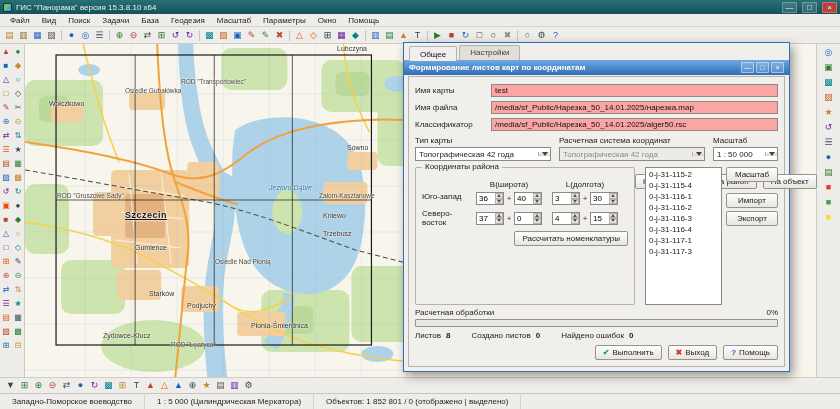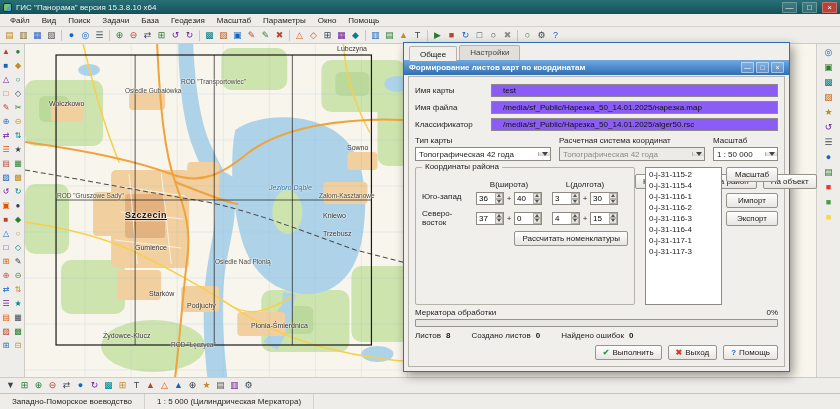--- a/index.html
+++ b/index.html
@@ -41,21 +41,21 @@
   #dialog{position:absolute;left:403px;top:42px;width:387px;height:330px;background:#f1efec;border:1px solid #2f6eb4;box-shadow:3px 4px 10px rgba(0,0,0,.4);z-index:10}
   #dtitle{height:15px;background:linear-gradient(#6fa9e2,#2f6eb4);color:#fff;display:flex;align-items:center;padding:0 5px;gap:2px;font-weight:bold;font-size:8px}
   #dtitle .dtext{flex:1;white-space:nowrap;overflow:hidden}
   .dwb{width:13px;height:11px;display:flex;align-items:center;justify-content:center;font-size:7px;font-weight:normal;background:rgba(255,255,255,.18);border:1px solid rgba(255,255,255,.45);border-radius:1px}
   #dtabs{display:flex;padding:2px 0 0 5px}
   .tab{padding:2px 10px;font-size:8px;border:1px solid #b5b2ac;border-bottom:none;background:#e2dfda;margin-right:2px;border-radius:2px 2px 0 0;color:#444}
   .tab.active{background:#f1efec;color:#111;position:relative;top:1px;padding-top:3px}
   #dbody{position:absolute;left:4px;right:4px;top:33px;bottom:4px;border:1px solid #b5b2ac;background:#f1efec;padding:7px 6px 6px;display:flex;flex-direction:column}
   .frow{display:flex;align-items:center;margin-bottom:4px}
   .frow label{width:76px;flex:0 0 auto}
-  .tinput{flex:1;height:13px;border:1px solid #8d8a84;background:#8b5cf6;font-size:8px;padding:0 11px;font-family:inherit;color:#111}
+  .tinput{flex:1;height:13px;border:1px solid #8d8a84;background:#fca5a5;font-size:8px;padding:0 3px;font-family:inherit;color:#111}
   .trow{display:flex;gap:8px;margin:1px 0 6px}
   .tcol{display:flex;flex-direction:column;gap:2px}
   .tcol.c1{width:136px}.tcol.c2{width:146px}.tcol.c3{flex:1}
   .combo{height:14px;border:1px solid #8d8a84;background:#fff;display:flex;align-items:center;overflow:hidden}
   .combo .txt{flex:1;display:flex;align-items:center;padding:0 3px;white-space:nowrap;overflow:hidden}
   .combo .arr{width:12px;border-left:1px solid #b5b2ac;background:linear-gradient(#f4f2ee,#d9d6d0);display:flex;align-items:center;justify-content:center}
   .combo .arr:after{content:"";border-left:3px solid transparent;border-right:3px solid transparent;border-top:4px solid #444}
   .combo.disabled{background:#ecebe7;color:#8d8a84}
   .combo.disabled .txt{color:#8d8a84}
 
@@ -350,20 +350,21 @@
       <span class="icon" style="color: rgb(55, 71, 79);">⊕</span>
       <span class="icon" style="color: rgb(194, 138, 42);">★</span>
       <span class="icon" style="color: rgb(90, 90, 90);">▤</span>
       <span class="icon" style="color: rgb(106, 27, 154);">▥</span>
       <span class="icon" style="color: rgb(55, 71, 79);">⚙</span>
     </div>
 
   <div id="statusbar">
     <span class="seg">Западно-Поморское воеводство</span>
     <span class="seg">1 : 5 000 (Цилиндрическая Меркатора)</span>
+    <span class="seg">Объектов: 1 852 801 / 0 (отображено | выделено)</span>
   </div>
 
   <div id="dialog">
     <div id="dtabs">
       <span class="tab active">Общее</span>
       <span class="tab">Настройки</span>
     </div>
 
     <div id="dtitle">
       <span class="dtext">Формирование листов карт по координатам</span>
@@ -521,21 +522,21 @@
             <div class="gap"></div>
             <button class="btn">Импорт</button>
             <button class="btn">Экспорт</button>
           </div>
         </div>
       </div>
 
       <div class="spacer"></div>
 
       <div class="prow">
-        <span>Меркатора обработки</span>
+        <span>Расчетная обработки</span>
         <span>0%</span>
       </div>
       <div class="ptrack"></div>
 
       <div class="stats">
         <span class="sl">Листов</span>
         <span class="sv">8</span>
         <span class="sl">Создано листов</span>
         <span class="sv">0</span>
         <span class="sl">Найдено ошибок</span>

